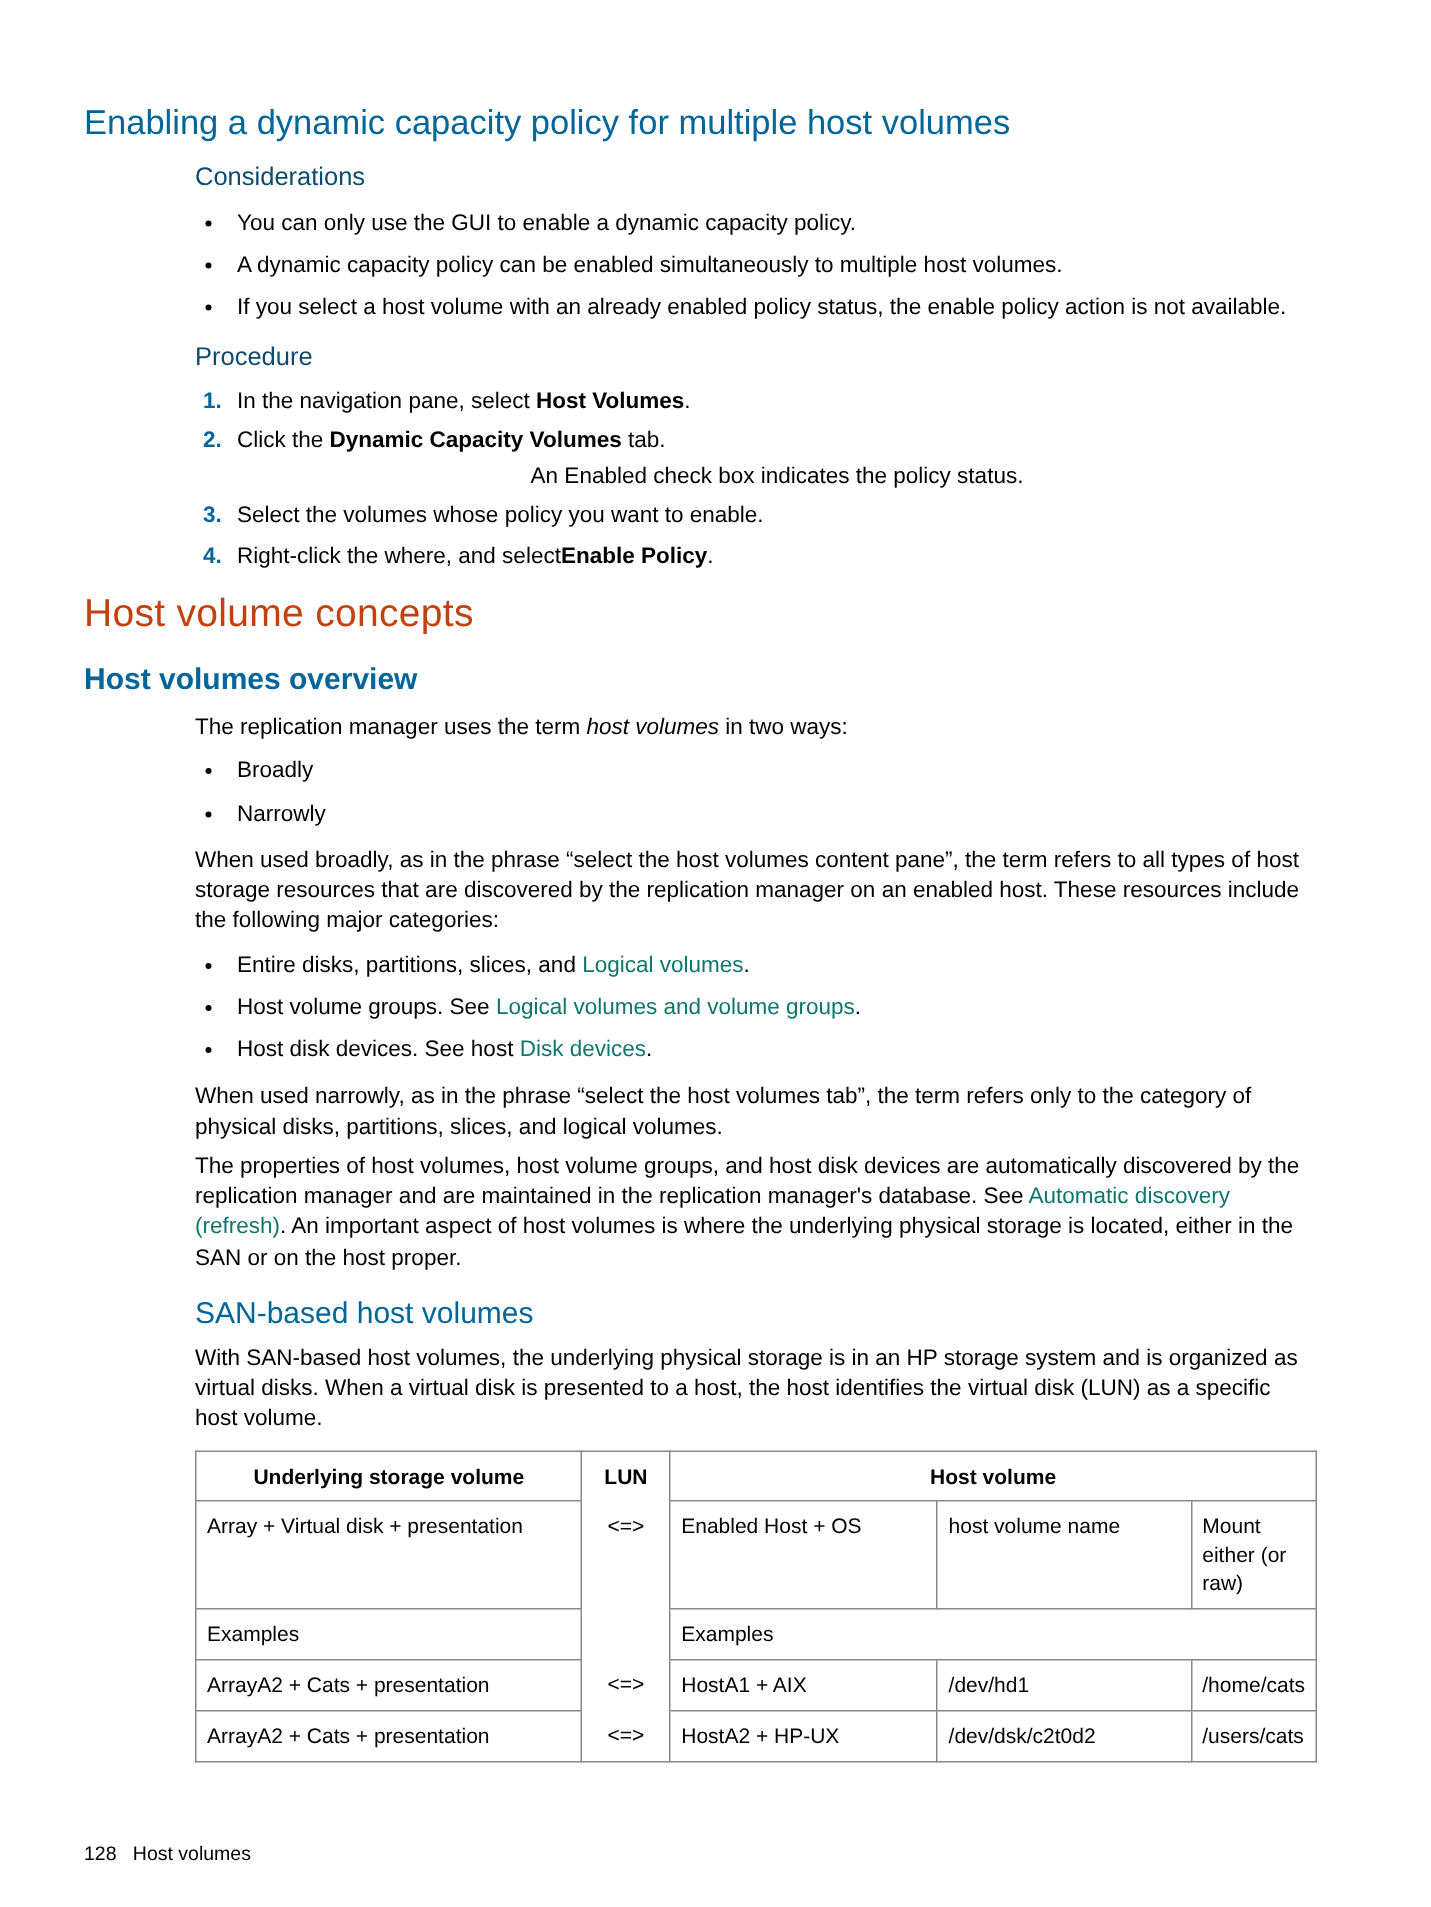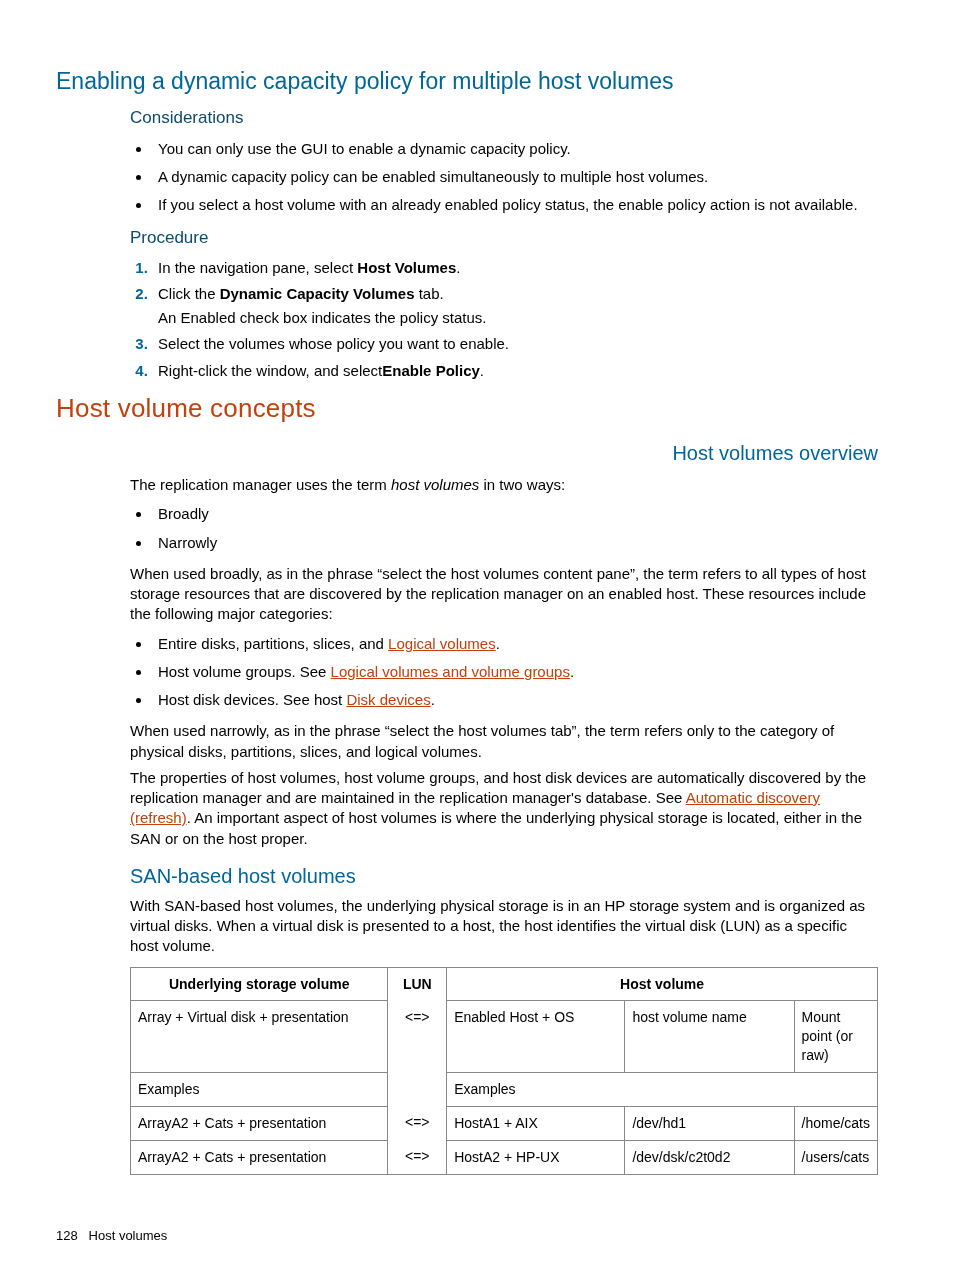--- a/index.html
+++ b/index.html
@@ -28,25 +28,24 @@
   }
   .h2 {
     font-family: Arial, Helvetica, sans-serif;
     font-weight: 400;
     font-size: 23px;
     color: #006699;
     margin: 10px 0 10px 0;
   }
   .h3 {
     font-family: Arial, Helvetica, sans-serif;
-    font-weight: 400;
+    font-weight: 700;
     font-size: 20px;
     color: #006699;
     margin: 14px 0 8px 0;
-    text-align: right;
   }
   .h4 {
     font-family: Arial, Helvetica, sans-serif;
     font-weight: 400;
     font-size: 17px;
     color: #0c4a6e;
     margin: 0 0 6px 0;
   }
   .h5 {
     font-family: Arial, Helvetica, sans-serif;
@@ -74,22 +73,21 @@
     margin: 4px 0 6px 0;
   }
   ol.steps li {
     padding: 2px 0 4px 6px;
   }
   ol.steps li::marker {
     font-weight: bold;
     color: #006699;
   }
   .link {
-    color: #c2410c;
-    text-decoration: underline;
+    color: #0f766e;
   }
   .b { font-weight: bold; }
   .i { font-style: italic; }
   table.san {
     border-collapse: collapse;
     width: 100%;
     margin-top: 10px;
     font-size: 14px;
   }
   table.san td, table.san th {
@@ -132,25 +130,25 @@
       <li>If you select a host volume with an already enabled policy status, the enable policy action is not available.</li>
     </ul>
 
     <div class="h4">Procedure</div>
     <ol class="steps">
       <li>
         <span>In the navigation pane, select </span><span class="b">Host Volumes</span><span>.</span>
       </li>
       <li>
         <span>Click the </span><span class="b">Dynamic Capacity Volumes</span><span> tab.</span>
-        <div style="margin-top:4px;">An Enabled check box indicates the policy status.</div>
+        <div style="margin-top:4px;text-align:center;">An Enabled check box indicates the policy status.</div>
       </li>
       <li>Select the volumes whose policy you want to enable.</li>
       <li>
-        <span>Right-click the window, and select</span><span class="b">Enable Policy</span><span>.</span>
+        <span>Right-click the where, and select</span><span class="b">Enable Policy</span><span>.</span>
       </li>
     </ol>
   </div>
 
   <div class="h1">Host volume concepts</div>
 
   <div class="h3">Host volumes overview</div>
 
   <div class="indent">
     <p>
@@ -185,21 +183,21 @@
           <tr>
         <th style="width:245px;">Underlying storage volume</th>
         <th class="lun noborder-bottom">LUN</th>
         <th colspan="3">Host volume</th>
       </tr>
       <tr>
         <td>Array + Virtual disk + presentation</td>
         <td class="lun noborder-top noborder-bottom">&lt;=&gt;</td>
         <td style="width:165px;">Enabled Host + OS</td>
         <td style="width:155px;">host volume name</td>
-        <td>Mount point (or raw)</td>
+        <td>Mount either (or raw)</td>
       </tr>
       <tr>
         <td>Examples</td>
         <td class="lun noborder-top noborder-bottom"></td>
         <td colspan="3">Examples</td>
       </tr>
       <tr>
         <td>ArrayA2 + Cats + presentation</td>
         <td class="lun noborder-top noborder-bottom">&lt;=&gt;</td>
         <td>HostA1 + AIX</td>

